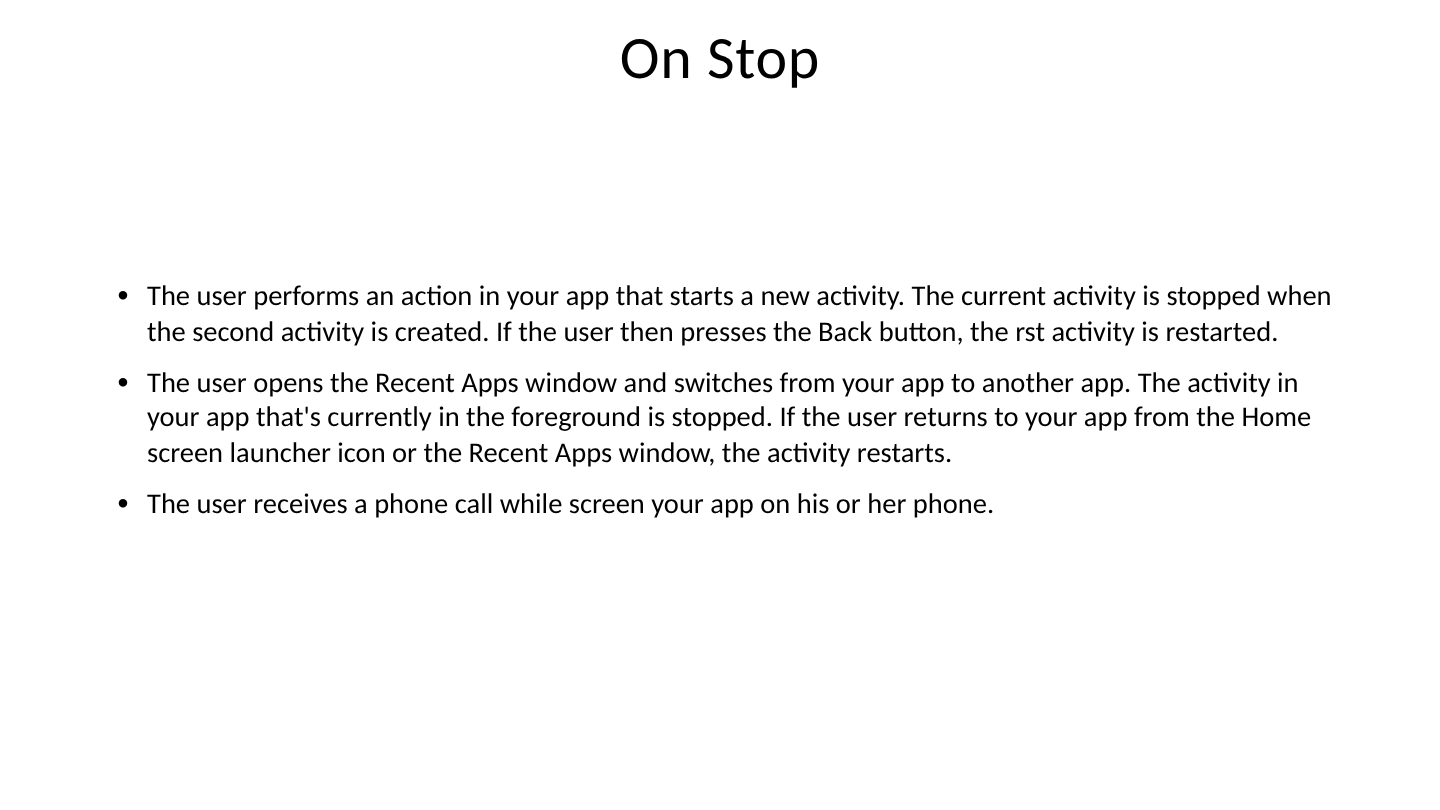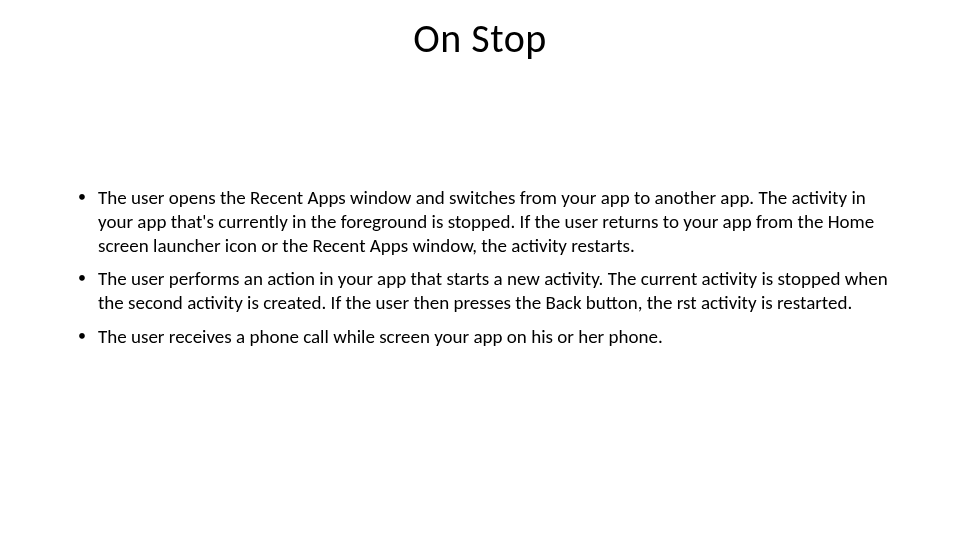--- a/index.html
+++ b/index.html
@@ -56,18 +56,18 @@
     line-height: 1.4;
   }
 </style>
 </head>
 <body>
 
 <div class="slide">
   <div class="title">On Stop</div>
   <div class="body">
     <ul class="bullets">
+      <li>The user performs an action in your app that starts a new activity. The current activity is stopped when the second activity is created. If the user then presses the Back button, the rst activity is restarted.</li>
       <li>The user opens the Recent Apps window and switches from your app to another app. The activity in your app that's currently in the foreground is stopped. If the user returns to your app from the Home screen launcher icon or the Recent Apps window, the activity restarts.</li>
-      <li>The user performs an action in your app that starts a new activity. The current activity is stopped when the second activity is created. If the user then presses the Back button, the rst activity is restarted.</li>
       <li> The user receives a phone call while screen your app on his or her phone.</li>
     </ul>
   </div>
 </div>
 
 </body></html>

